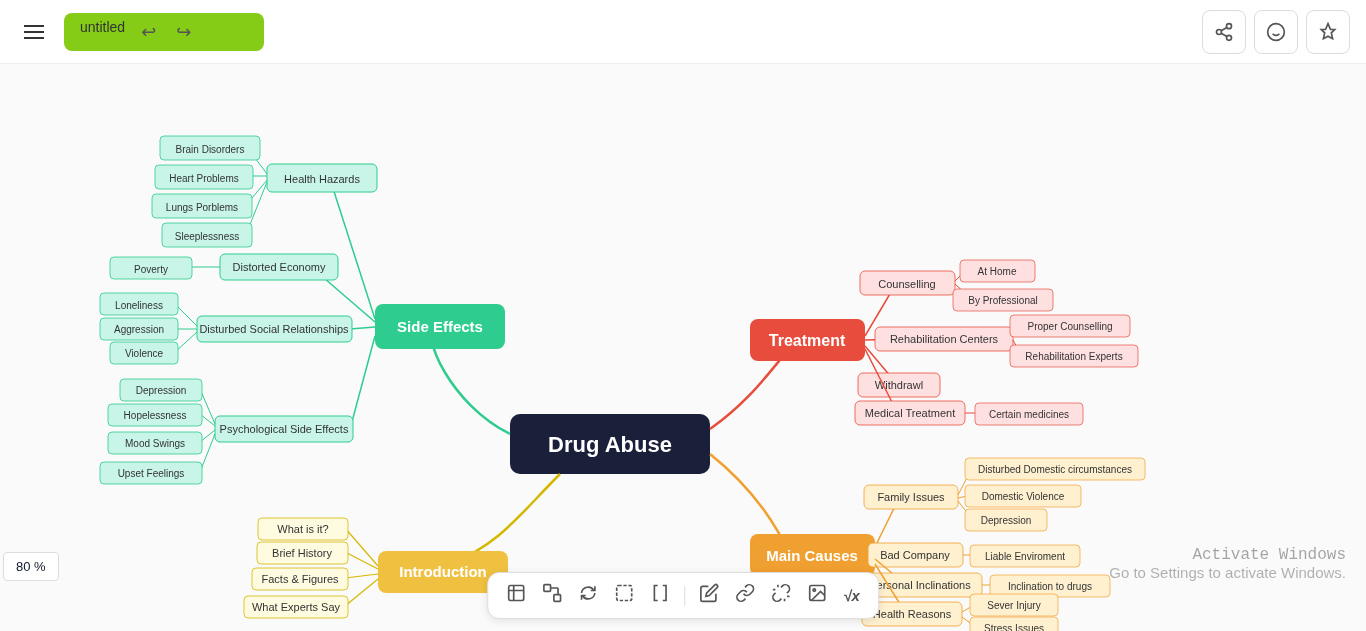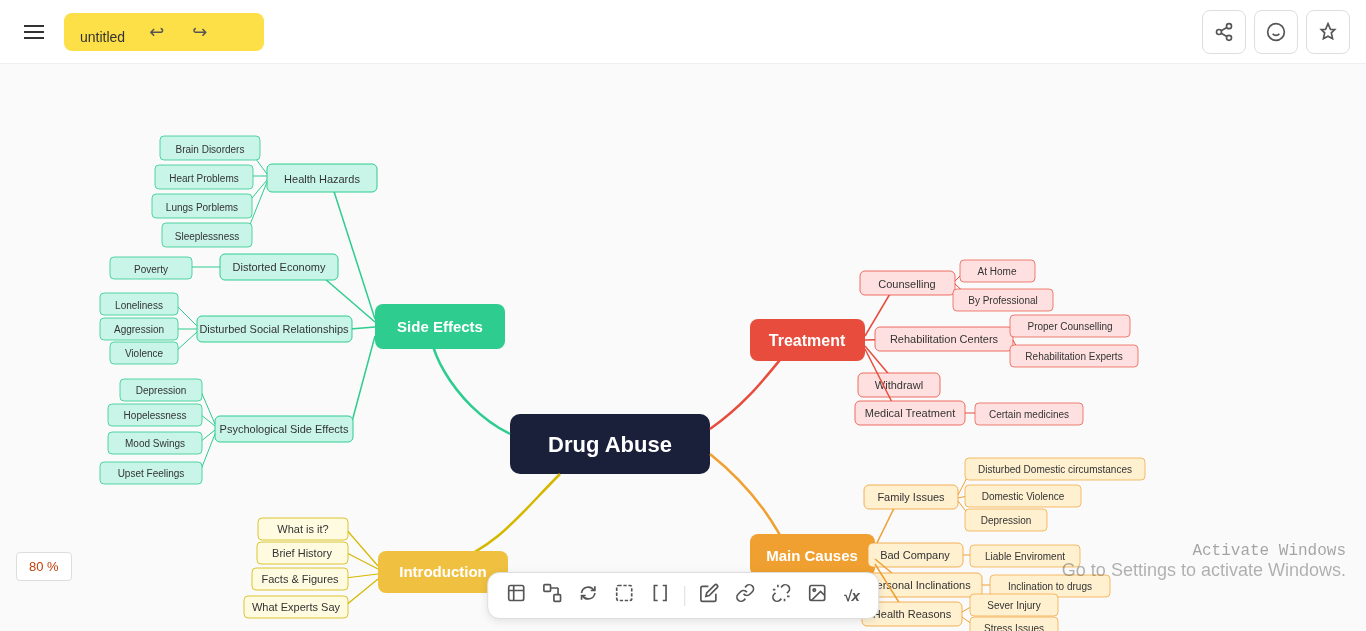--- a/index.html
+++ b/index.html
@@ -14,26 +14,26 @@
       border-bottom: 1px solid #eee;
       display: flex;
       align-items: center;
       padding: 0 16px;
       z-index: 10;
     }
     .header-left { display: flex; align-items: center; gap: 12px; }
     .menu-btn { width: 36px; height: 36px; display: flex; align-items: center; justify-content: center; cursor: pointer; border-radius: 4px; }
     .menu-btn span { display: block; width: 20px; height: 2px; background: #333; box-shadow: 0 6px 0 #333, 0 -6px 0 #333; }
     .title-area {
-      background: #fde047;
+      background: #84cc16;
       border-radius: 8px;
       padding: 6px 16px;
       display: flex;
-      align-items: flex-end;
-      gap: 20px;
+      align-items: flex-start;
+      gap: 12px;
       min-width: 200px;
     }
     .title-text { font-size: 14px; color: #333; }
     .nav-btn { background: none; border: none; cursor: pointer; font-size: 18px; color: #555; padding: 2px 4px; }
     .header-right { margin-left: auto; display: flex; align-items: center; gap: 8px; }
     .icon-btn {
       width: 44px; height: 44px;
       border: 1px solid #ddd;
       border-radius: 8px;
       background: #fff;
@@ -42,27 +42,27 @@
       font-size: 18px;
     }
 
     
     .canvas { position: absolute; top: 64px; left: 0; right: 0; bottom: 0; background: #fafafa; }
 
     
     .zoom-indicator {
       position: absolute;
       bottom: 50px;
-      left: 16px;
+      left: 3px;
       background: #fff;
       border: 1px solid #ddd;
       border-radius: 4px;
       padding: 6px 12px;
       font-size: 13px;
-      color: #c2410c;
+      color: #0f172a;
       z-index: 10;
     }
 
     
     .bottom-toolbar {
       position: absolute;
       bottom: 12px;
       left: 50%;
       transform: translateX(-50%);
       background: #fff;
@@ -95,21 +95,21 @@
       text-align: right;
       z-index: 5;
       pointer-events: none;
     }
     .activate-windows .aw-title {
       font-size: 16px;
       color: rgba(0,0,0,0.35);
       font-family: Liberation Mono, monospace;
     }
     .activate-windows .aw-sub {
-      font-size: 18px;
+      font-size: 15px;
       color: rgba(0,0,0,0.3);
     }
   </style>
 </head>
 <body>
 
 <div class="header">
   <div class="header-left">
     <div class="menu-btn">
       <span></span>

